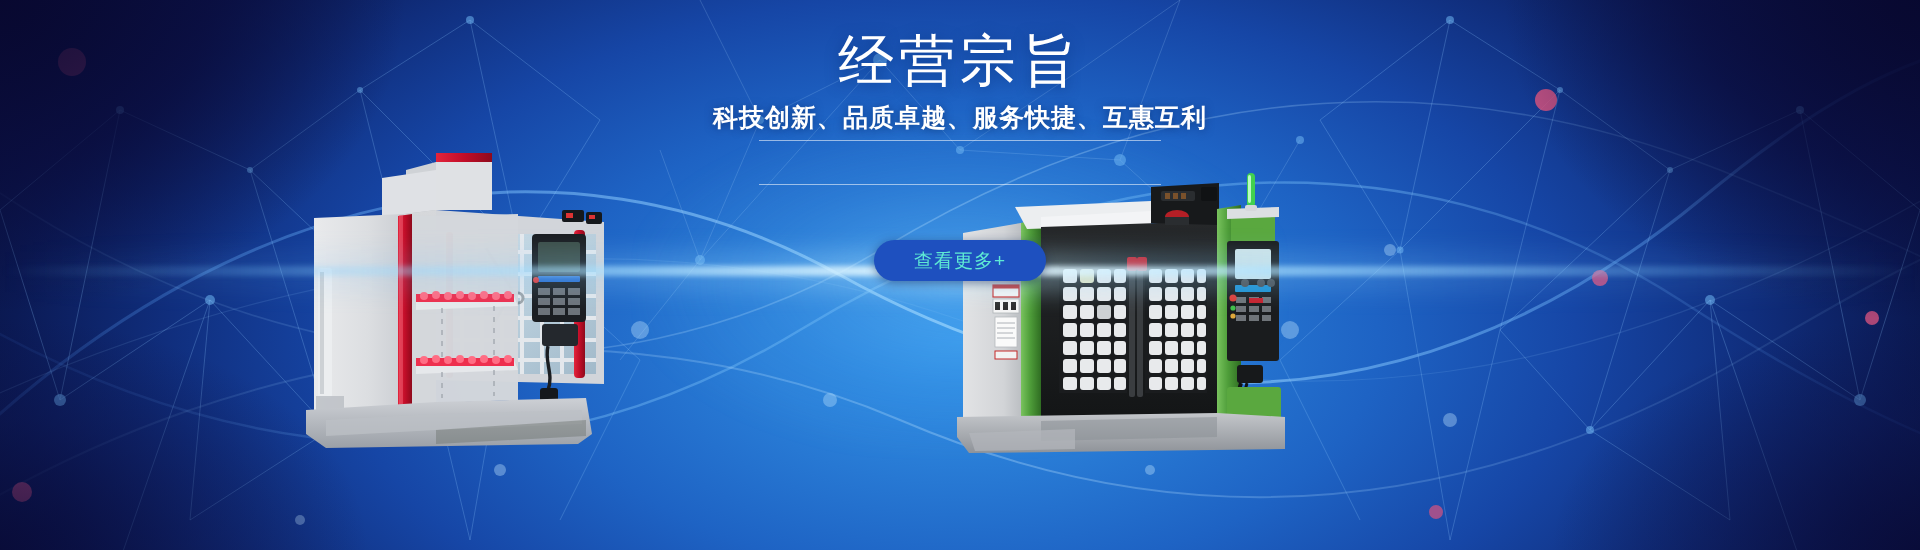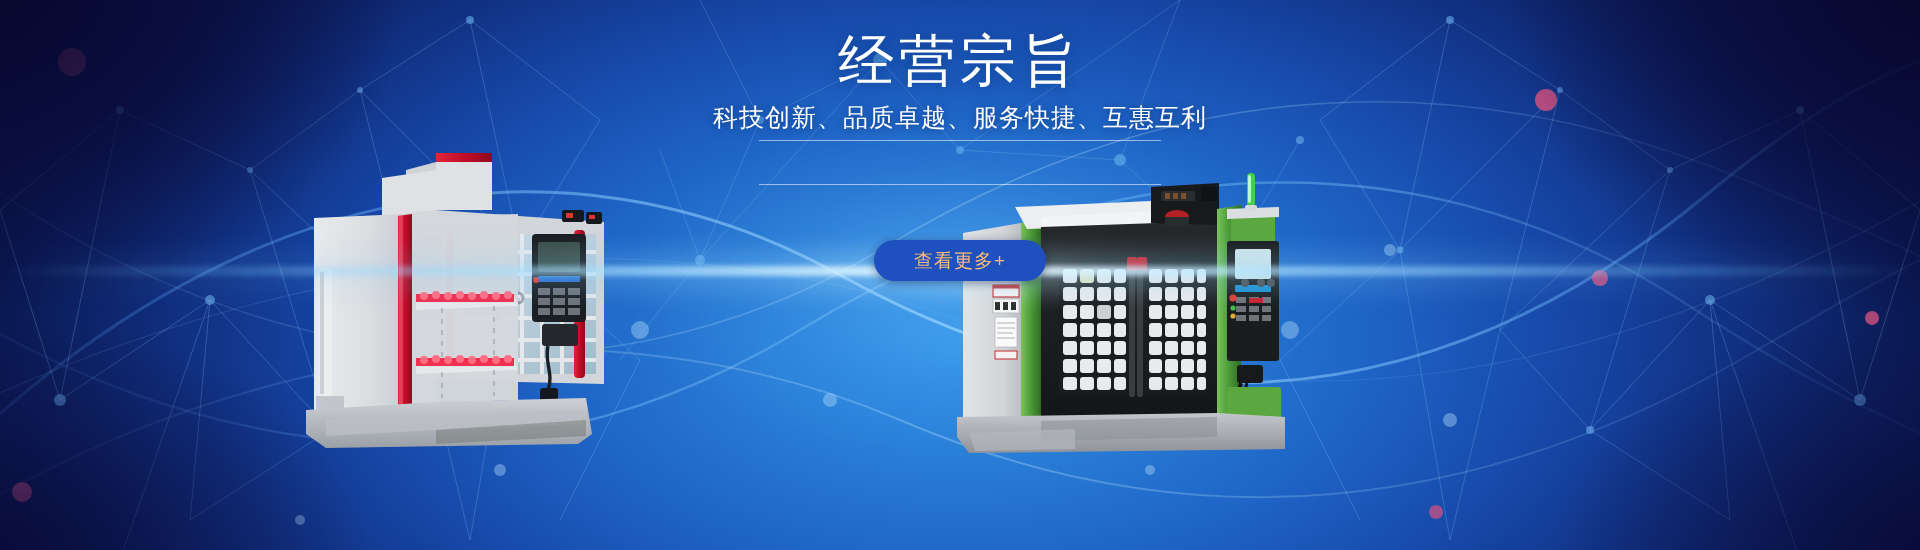--- a/index.html
+++ b/index.html
@@ -54,38 +54,38 @@
 
   
   .content{position:absolute;left:0;top:0;width:1920px;height:550px;padding-left:45px;}
   .title{
     position:absolute;left:0;right:0;top:28px;text-align:center;
     color:#ffffff;font-size:56px;line-height:66px;font-weight:400;
     letter-spacing:5px;text-shadow:0 2px 14px rgba(0,40,110,.55);
   }
   .subtitle{
     position:absolute;left:0;right:0;top:100px;text-align:center;
-    color:#ffffff;font-size:25px;line-height:34px;font-weight:400;
+    color:#ffffff;font-size:25px;line-height:34px;font-weight:700;
     letter-spacing:1px;text-shadow:0 1px 8px rgba(0,35,95,.6);
   }
   .rule{
     position:absolute;left:50%;transform:translateX(-50%);
     width:402px;height:1px;background:rgba(255,255,255,.55);
   }
   .rule-top{top:140px;}
   .rule-bottom{top:184px;}
   .tagline{
     position:absolute;left:0;right:0;top:146px;text-align:center;
     color:#ffffff;font-size:27px;line-height:36px;font-weight:700;
     letter-spacing:1px;text-shadow:0 1px 9px rgba(0,35,95,.6);
   }
   .more-btn{
     position:absolute;left:50%;transform:translateX(-50%);top:240px;
     width:172px;height:41px;border-radius:21px;border:none;
-    background:#1e50bf;color:#fdba74;font-size:19px;font-weight:400;
+    background:#1e50bf;color:#5eead4;font-size:19px;font-weight:400;
     letter-spacing:1px;cursor:pointer;
     font-family:"Liberation Sans","DejaVu Sans",sans-serif;
     box-shadow:0 2px 10px rgba(4,20,70,.45);
   }
 
   
   .machine{position:absolute;}
   .mach-left{left:286px;top:148px;width:320px;height:300px;}
   .mach-right{left:955px;top:165px;width:330px;height:290px;}
 </style>

